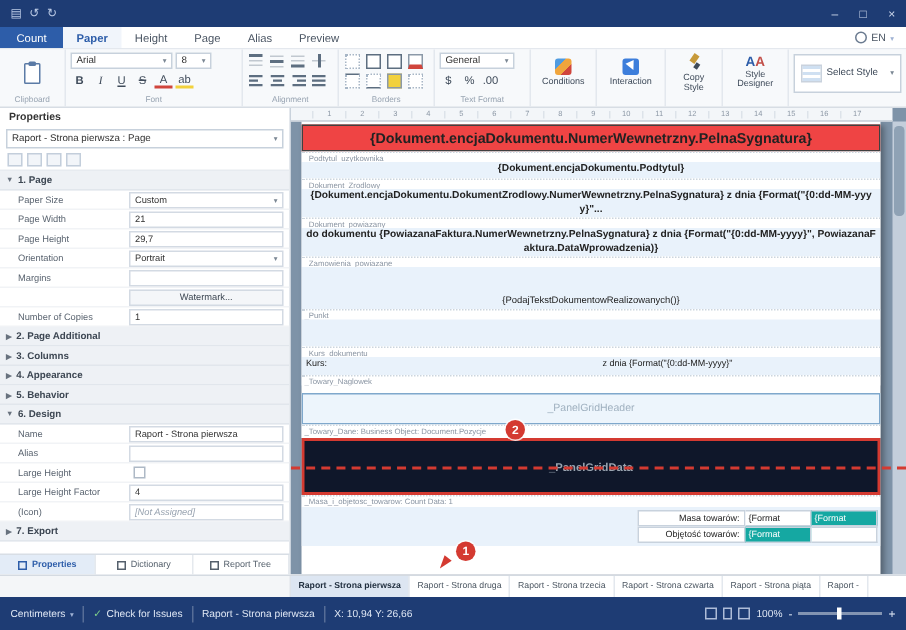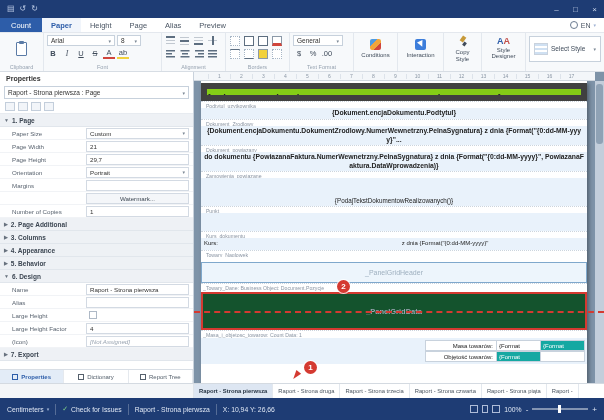--- a/index.html
+++ b/index.html
@@ -83,25 +83,25 @@
   
   .canvas { position:absolute; top:72px; left:194px; right:0; height:311px; background:#7e93a8; overflow:hidden; }
   .hruler { position:absolute; top:0; left:0; width:401px; height:9px; background:#f3f6f9; border-bottom:1px solid #cfd6de; display:flex; align-items:center; padding-left:14px; }
   .ruler-num { width:22px; text-align:center; font-size:5px; color:#8b97a5; flex:none; border-left:1px solid #dde3ea; height:5px; line-height:5px; }
   .vscroll { position:absolute; top:9px; right:0; width:9px; bottom:0; background:#c3cedb; }
   .vthumb { position:absolute; top:3px; left:1px; width:7px; height:60px; background:#8fa2b5; border-radius:3px; }
   .page { position:absolute; top:9px; left:7px; width:386px; height:302px; background:#fff; box-shadow:2px 2px 4px rgba(0,0,0,.35); overflow:hidden; }
 
   .r-band { position:absolute; left:0; right:0; background:#e9f2fb; }
   .r-label { position:absolute; left:0; right:0; background:#fff; border-top:1px dotted #ccd5de; font-size:5.2px; color:#8a95a3; padding:1px 0 0 2px; white-space:nowrap; overflow:hidden; }
-  .r-title { top:2px; height:18px; font-size:9.5px; font-weight:bold; text-align:left; background:#84cc16; border:6px solid #404040; line-height:17px; white-space:nowrap; overflow:hidden; }
+  .r-title { top:2px; height:18px; font-size:9.5px; font-weight:bold; text-align:center; background:#ef4444; border:1px solid #404040; line-height:17px; white-space:nowrap; overflow:hidden; }
   .r-center { text-align:center; font-weight:bold; font-size:6.8px; line-height:9px; word-break:break-all; padding:0 2px; }
   .panel-ph { display:flex; align-items:center; justify-content:center; color:#9fb0bf; font-size:7px; }
   .r-gridheader { top:181px; height:21px; border:1px solid #7fa8cc; background:#edf5fc; }
-  .r-griddata { top:211px; height:38px; border:2px solid #d43a31; background:#14532d; font-weight:bold; font-size:7.5px; color:#9aa5b1; }
+  .r-griddata { top:211px; height:38px; border:2px solid #d43a31; background:#0f172a; font-weight:bold; font-size:7.5px; color:#9aa5b1; }
   .masa-table { position:absolute; right:2px; top:2px; display:flex; flex-direction:column; }
   .mrow { display:flex; height:11px; }
   .mlabel { width:72px; text-align:right; font-size:6px; padding:2px 3px 0 0; color:#222; border:1px solid #c8d2dd; background:#fff; white-space:nowrap; overflow:hidden; }
   .mcell { width:44px; font-size:6px; padding:2px 0 0 2px; border:1px solid #c8d2dd; border-left:0; background:#fff; color:#222; white-space:nowrap; overflow:hidden; }
   .teal { background:#15a8a2; color:#fff; }
 
   .dashline { position:absolute; left:0; right:0; top:239px; border-top:2px dashed #d43a31; z-index:5; }
   .badge { position:absolute; width:13px; height:13px; border-radius:50%; background:#d43a31; color:#fff; font-size:8px; font-weight:bold; display:flex; align-items:center; justify-content:center; z-index:6; box-shadow:0 0 0 1px rgba(255,255,255,.8); }
   .badge1 { left:110px; top:289px; }
   .badge2 { left:143px; top:208px; }

